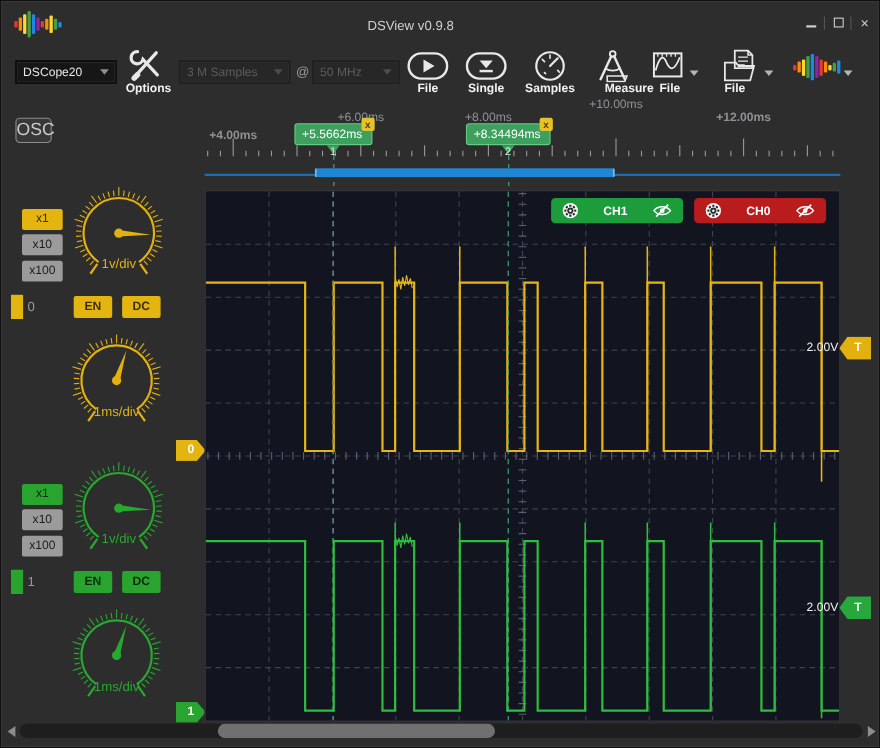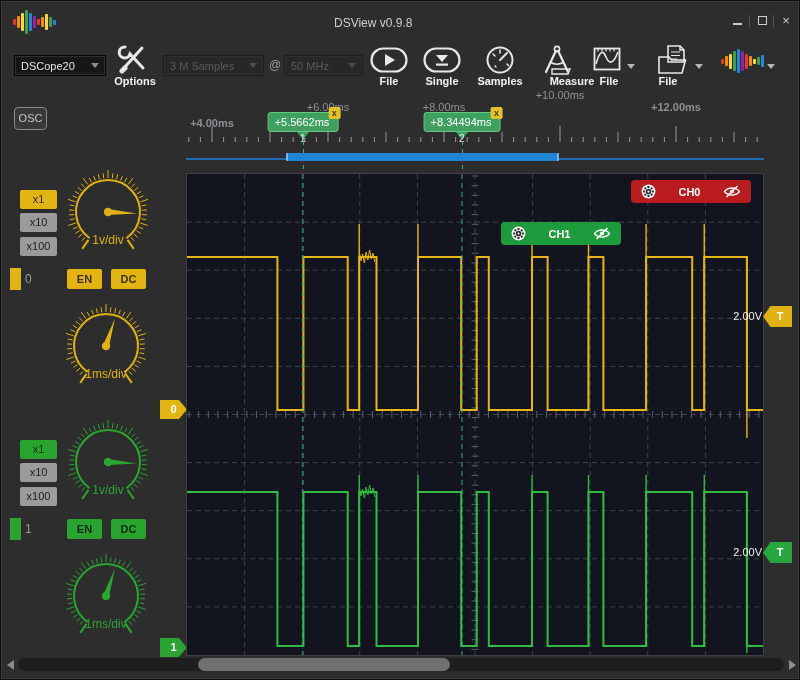--- a/index.html
+++ b/index.html
@@ -18,21 +18,21 @@
   .combo{background:#161616;border:1px solid #050505;box-shadow:inset 0 0 0 1px #2f2f2f;
     font-size:11px;color:#e6e6e6;display:flex;align-items:center;padding:0 6px;height:21px;}
   .combo.disabled{background:#272727;border-color:#1d1d1d;color:#5c5c5c;}
   .combo .arr{margin-left:auto;width:0;height:0;border-left:4px solid transparent;border-right:4px solid transparent;border-top:5px solid #8f8f8f;}
   .combo.disabled .arr{border-top-color:#4d4d4d;}
   .tool-label{font-size:11px;font-weight:600;color:#f2f2f2;text-align:center;transform:translateX(-50%);white-space:nowrap;}
   .menu-arr{width:0;height:0;border-left:4px solid transparent;border-right:4px solid transparent;border-top:5px solid #b5b5b5;}
   .at{font-size:12px;color:#9a9a9a;}
   
   .osc-btn{width:33px;height:23px;border:1px solid #8a8a8a;border-radius:4px;color:#c9c9c9;
-    font-size:11px;text-align:center;line-height:21px;background:#383838;}
+    font-size:16px;text-align:center;line-height:21px;background:#383838;}
   .gain{width:37px;height:19px;font-size:11px;text-align:center;line-height:19px;border-radius:2px;}
   .gain.off{background:#9b9b9b;color:#1d1d1d;}
   .smallbtn{width:35px;height:20px;font-size:11px;font-weight:600;text-align:center;line-height:20px;border-radius:2px;}
   .chtab{width:11px;height:22px;}
   .chnum{font-size:12px;color:#9a9a9a;}
   .zflag{width:27px;height:19px;color:#fff;font-size:11px;font-weight:600;text-align:center;line-height:19px;
     clip-path:polygon(0 0,70% 0,100% 50%,70% 100%,0 100%);}
   
   .rlabel{font-size:11px;color:#8e9296;transform:translateX(-50%);white-space:nowrap;}
   .cflag{position:absolute;height:20px;background:#3da05e;border:1px solid #66c983;border-radius:3px;
@@ -617,21 +617,21 @@
         <line x1="459.072" y1="472" x2="459.072" y2="301" stroke="#2fbd3f" stroke-width="1.4"></line>
         <line x1="517.248" y1="472" x2="517.248" y2="301" stroke="#2fbd3f" stroke-width="1.4"></line>
         <line x1="559.872" y1="318" x2="559.872" y2="479" stroke="#2fbd3f" stroke-width="1.4"></line>
         <path d="M 0 318 H 90.4 V 472 H 116.4 V 318 H 160.7 V 472 H 172.2 V 318 H 189.5 V 472 H 231.0 V 318 H 274.2 V 472 H 289.7 V 318 H 301.8 V 472 H 345.0 V 318 H 360.6 V 472 H 401.5 V 318 H 416.4 V 472 H 459.1 V 318 H 505.2 V 472 H 517.2 V 318 H 559.9 V 472 H 576" stroke="#2fbd3f" stroke-width="2" fill="none"></path>
         <polyline points="172.2,312 174.0,322 175.7,315 177.4,324 179.1,313 180.9,321 182.6,311 184.3,320 186.0,314 187.8,323" stroke="#2fbd3f" stroke-width="1" fill="none"></polyline>
         <line x1="116" y1="0" x2="116" y2="481" stroke="#3fae7c" stroke-width="1" stroke-dasharray="5 4"></line>
         <line x1="275" y1="0" x2="275" y2="481" stroke="#3fae7c" stroke-width="1" stroke-dasharray="5 4"></line>
       </svg>
   </div>
 
-  <div class="badge" id="badge-ch1" style="left: 500px; background: rgb(29, 156, 60); margin-top: 42px;">
+  <div class="badge" id="badge-ch1" style="left: 500px; background: rgb(29, 156, 60);">
     <svg width="15" height="15" viewBox="0 0 16 16">
       <circle cx="8" cy="8" r="7.4" fill="#fff"></circle>
       <g stroke="#2c2c2c" stroke-width="2.2">
         <path d="M8 2.2 v2 M8 11.8 v2 M2.2 8 h2 M11.8 8 h2 M3.9 3.9 l1.4 1.4 M10.7 10.7 l1.4 1.4 M12.1 3.9 l-1.4 1.4 M5.3 10.7 l-1.4 1.4"></path>
       </g>
       <circle cx="8" cy="8" r="3" fill="#2c2c2c"></circle>
         <circle cx="8" cy="8" r="1.2" fill="#fff"></circle>
     </svg>
     <span class="lbl">CH1</span>
     <svg width="18" height="13" viewBox="0 0 18 13">

